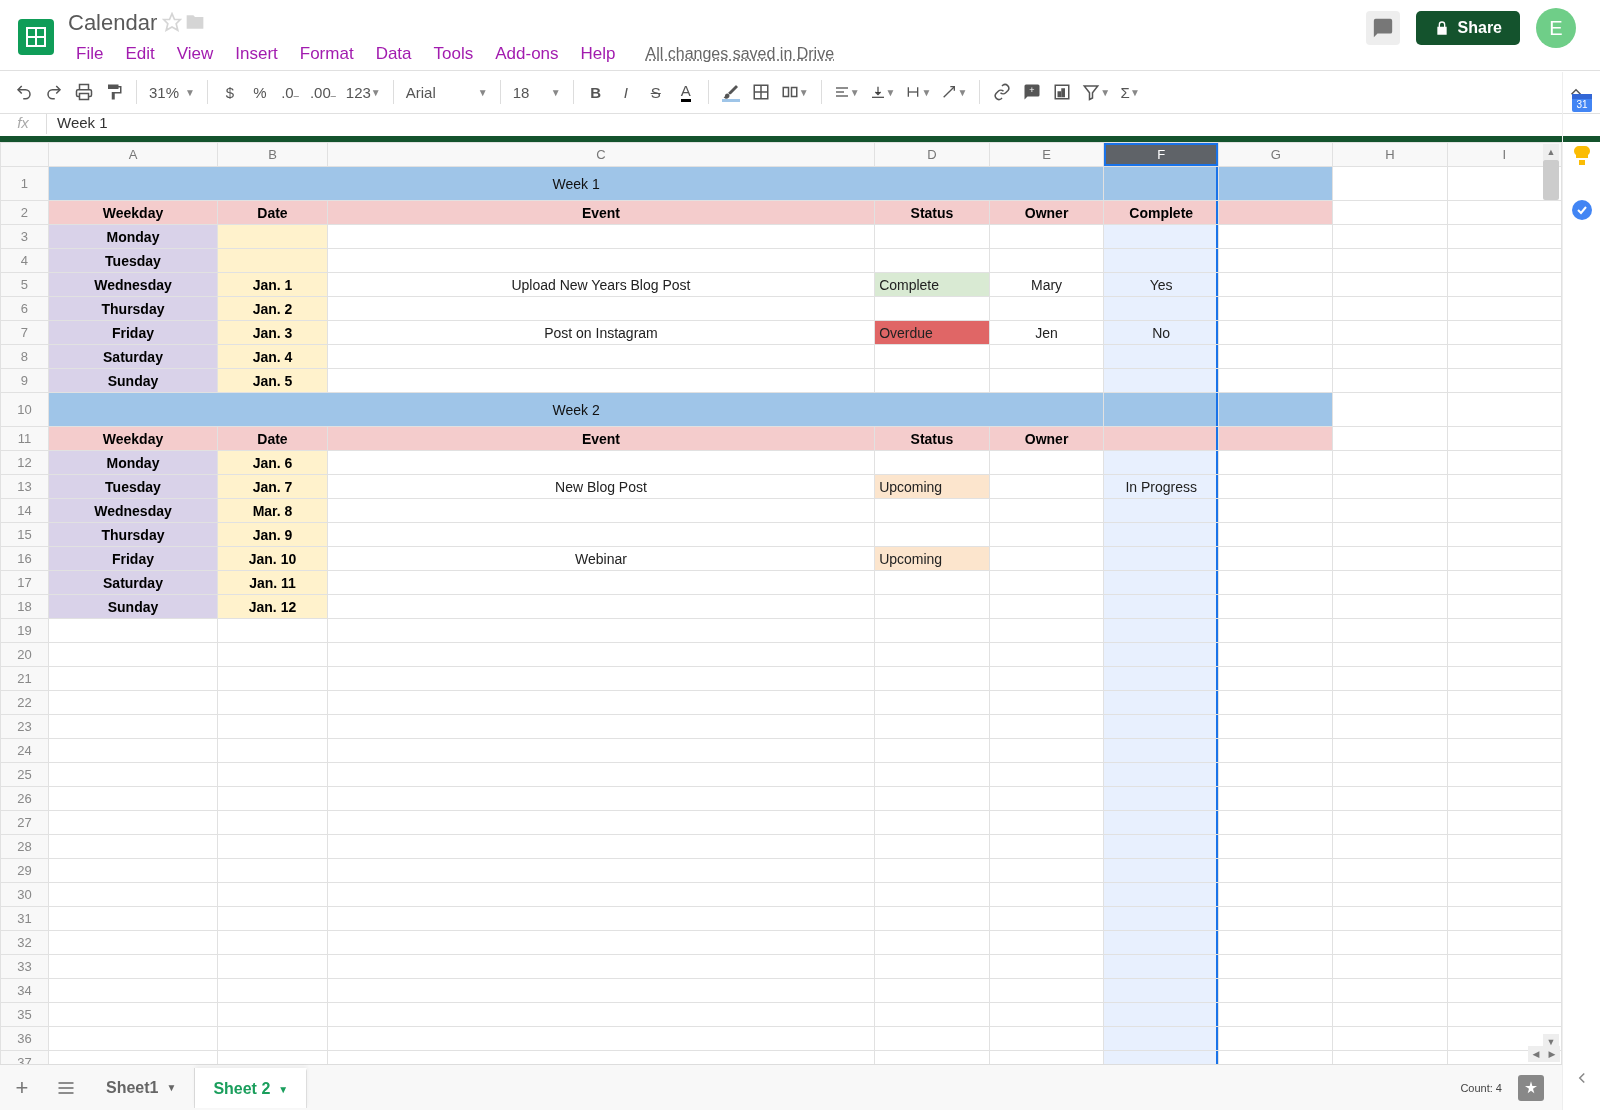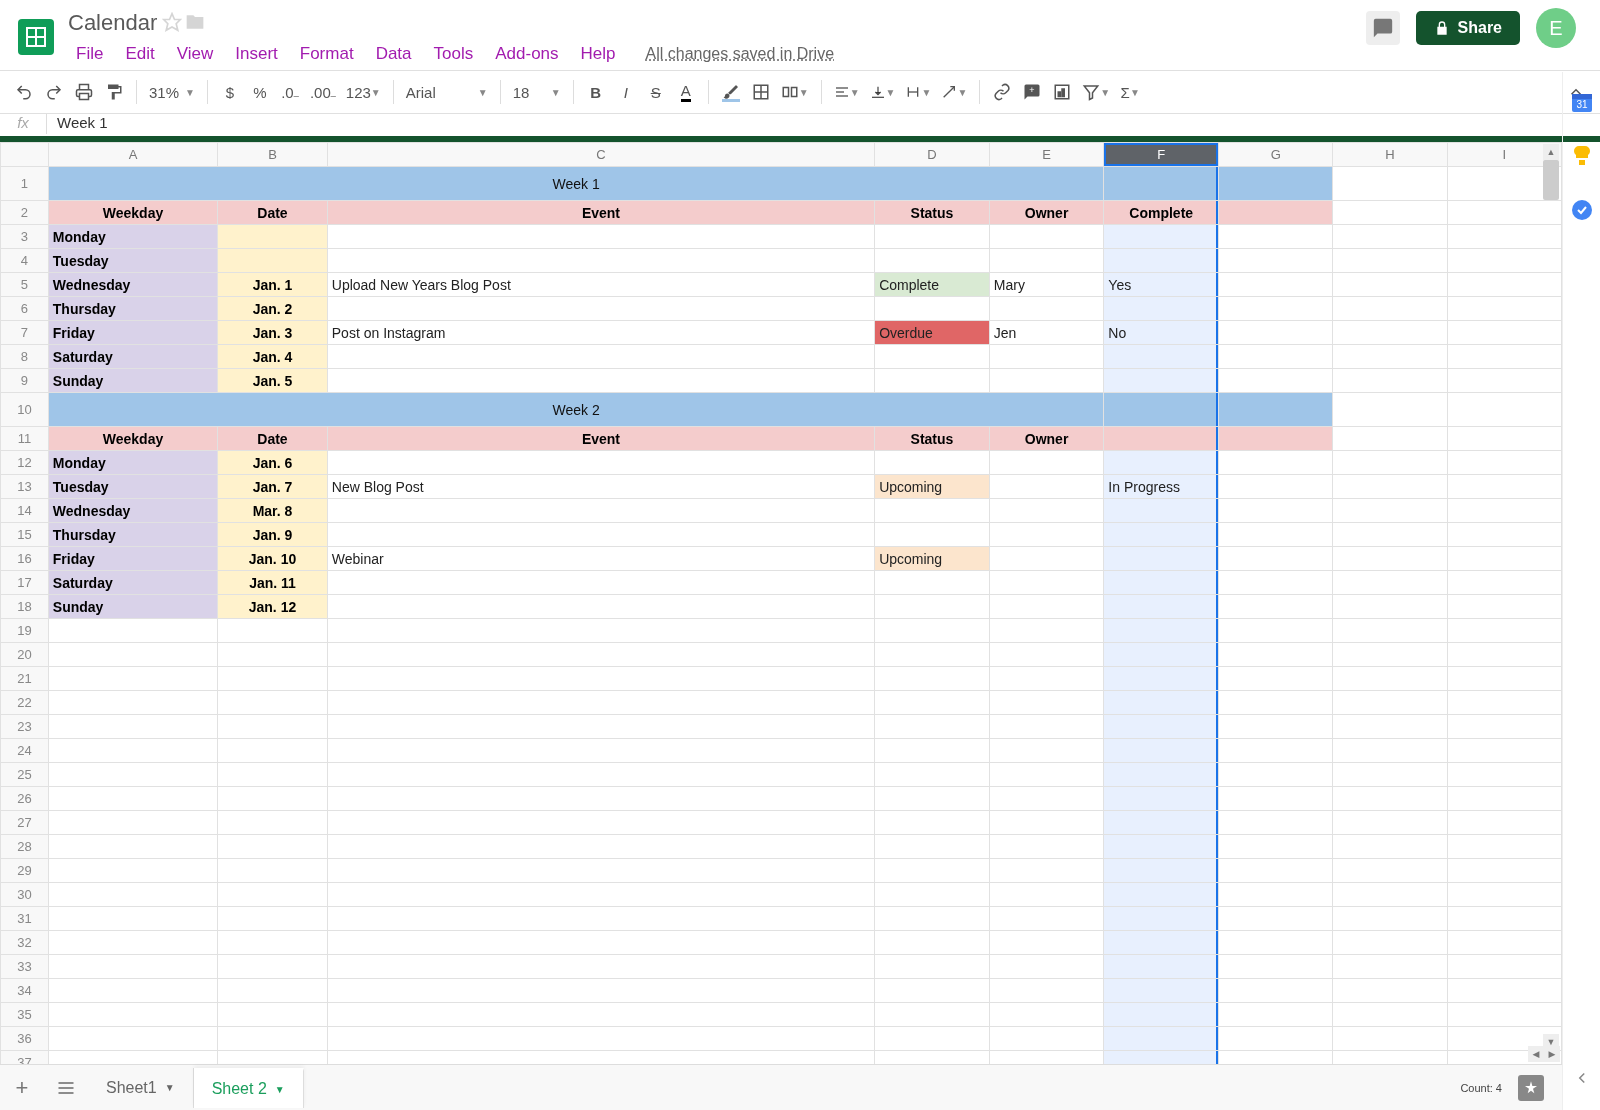--- a/index.html
+++ b/index.html
@@ -42,34 +42,34 @@
 .grid tr{height:24px;}
 
 th.colhead.sel { background:#5f6368 !important; color:#fff;}
 td.selcol { background:#e8f0fe;}
 td.selcol-border-l{ box-shadow: inset 2px 0 0 #1a73e8;}
 td.selcol-border-r{ box-shadow: inset -2px 0 0 #1a73e8;}
 thead th.sel{ box-shadow: inset 0 0 0 2px #1a73e8;}
 
 .weekhdr{ background:#9fc5e8 !important; text-align:center; font-size:22px; color:#111; height:32px !important; font-weight:400;}
 .pinkhdr{ background:#f4cccc !important; text-align:center; font-weight:700; color:#000;}
-.lav{ background:#d9d2e9 !important; font-weight:700; color:#000;}
+.lav{ background:#d9d2e9 !important; text-align:center; font-weight:700; color:#000;}
 .cream{ background:#fff2cc !important; text-align:center; font-weight:700; color:#000;}
 .stat-complete{ background:#d9ead3 !important; padding-left:4px;}
 .stat-overdue{ background:#e06666 !important; padding-left:4px;}
 .stat-upcoming{ background:#fce5cd !important; padding-left:4px;}
-.lalign{text-align:left; padding-left:4px;}
+.lalign{text-align:center; padding-left:4px;}
 
 .sidepanel { position:absolute; right:0; top:72px; bottom:0; width:38px; border-left:1px solid #eee; display:flex; flex-direction:column; align-items:center; padding-top:18px; gap:30px; }
 .sidepanel .sicon{ width:24px; height:24px;}
 .sidepanel .expand{ margin-top:auto; margin-bottom:20px; color:#888;}
 
 .bottombar{ position:absolute; bottom:0; left:0; right:38px; height:46px; border-top:1px solid #ddd; display:flex; align-items:center; background:#f8f8f8;}
 .addsheet, .allsheets{ width:44px; height:44px; display:flex; align-items:center; justify-content:center; color:#777; font-size:22px; cursor:pointer;}
-.tab{ height:40px; padding:0 18px; display:flex; align-items:center; gap:8px; font-size:16px; color:#666; border-right:1px solid #ddd;}
+.tab{ height:40px; padding:0 18px; display:flex; align-items:center; gap:8px; font-size:16px; color:#666; border-right:1px solid #ddd;font-weight:bold;}
 .tab.active{ color:#1a9e5c; background:#fff; border-top:3px solid transparent; box-shadow:0 -2px 4px rgba(0,0,0,0.05);}
 .tab .tarrow{ font-size:10px;}
 .countright{ margin-left:auto; padding-right:18px; font-size:11px; color:#444; display:flex; align-items:center; gap:16px;}
 .explore { width:26px;height:26px;background:#888;border-radius:3px;display:flex;align-items:center;justify-content:center;}
 
 .vscroll{position:absolute; right:40px; top:160px; width:18px; bottom:60px; background:transparent;}
 .vscroll .thumb{position:absolute; right:1px; top:0; width:16px; height:40px; background:#ccc; border-radius:2px;}
 .vscroll .btn{position:absolute; right:1px; width:16px;height:16px;font-size:9px;color:#777;display:flex;align-items:center;justify-content:center;background:#eee;}
 .hscroll-btns{position:absolute; right:40px; bottom:48px;}
 .hscroll-btns span{display:inline-block;width:16px;height:16px;font-size:9px;color:#777;background:#eee;text-align:center;line-height:16px;}

